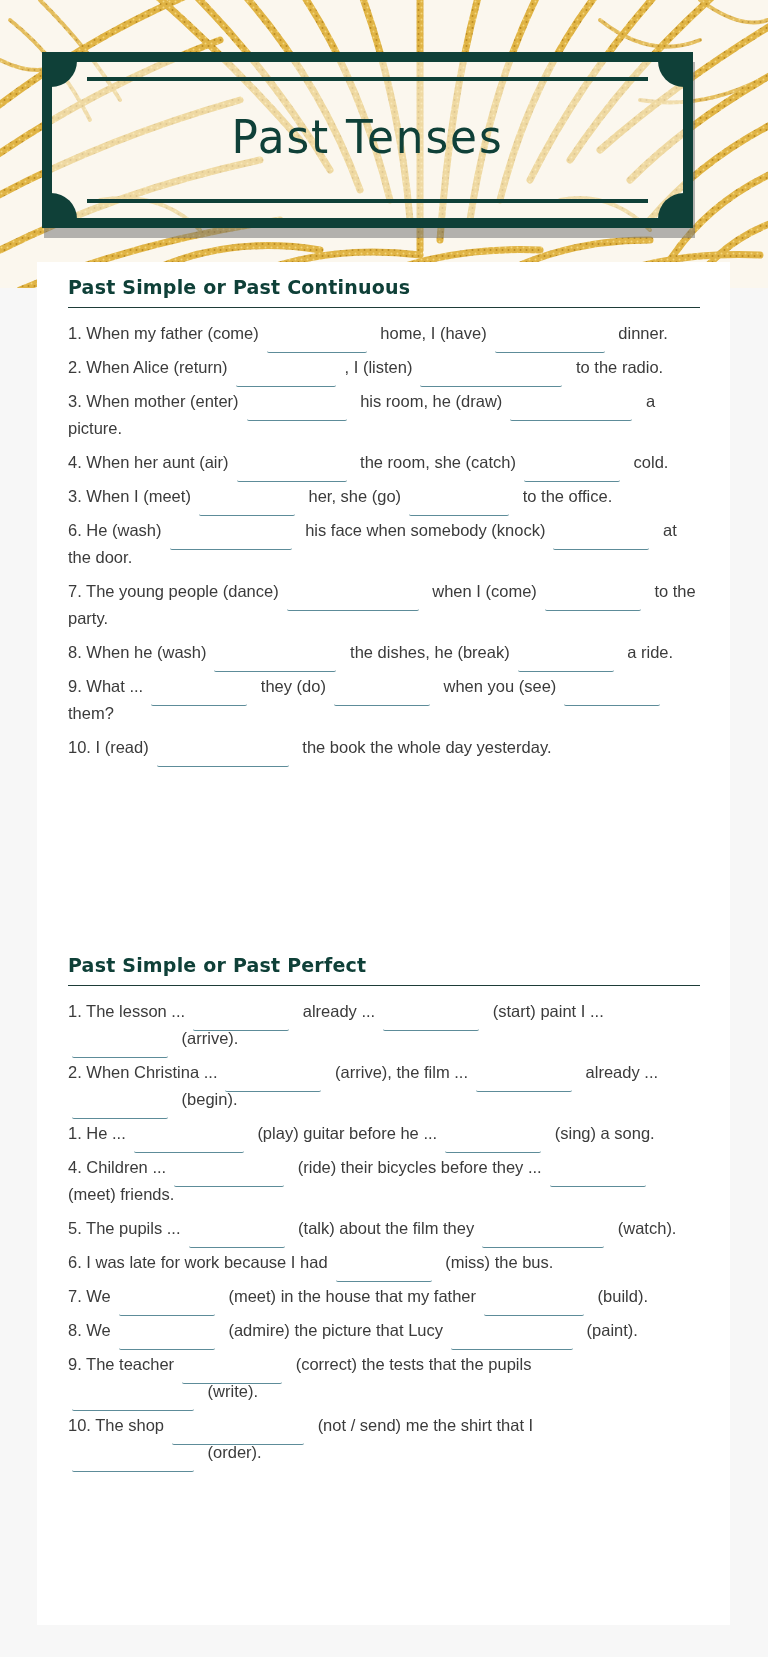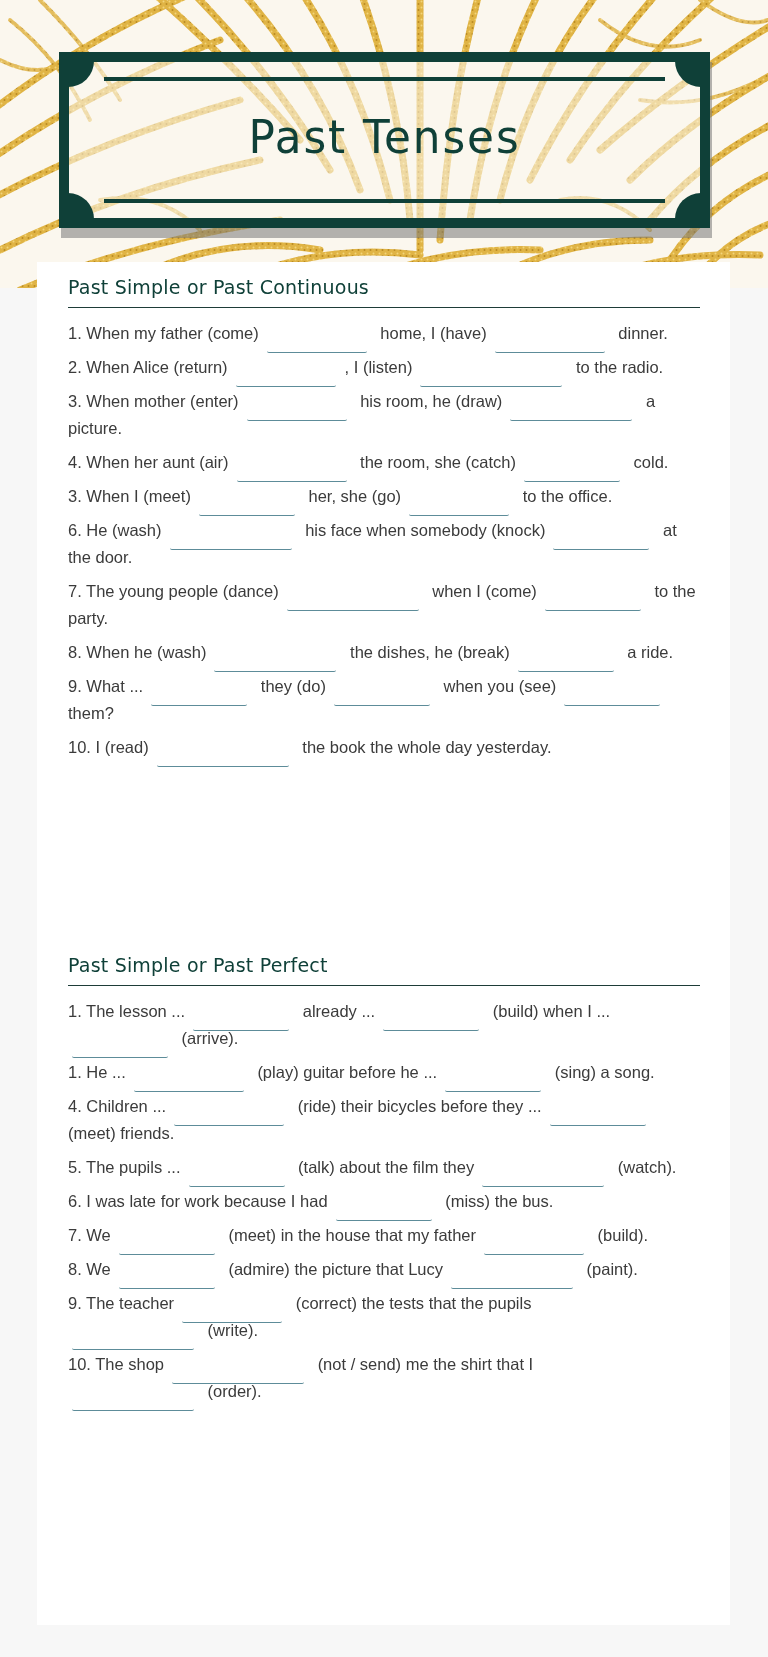--- a/index.html
+++ b/index.html
@@ -16,21 +16,21 @@
   .banner {
     position: absolute;
     left: 0; top: 0;
     width: 768px; height: 288px;
     background-color: #fbf7ee;
     overflow: hidden;
   }
   .banner svg.leaves { position: absolute; left: 0; top: 0; }
   .title-box {
     position: absolute;
-    left: 59px; top: 52px;
+    left: 42px; top: 52px;
     width: 651px; height: 176px;
     box-sizing: border-box;
     border: 10px solid #0f4038;
     background: rgba(252, 248, 238, 0.55);
     box-shadow: 2px 10px 0 rgba(120,120,120,0.55);
   }
   .corner {
     position: absolute;
     width: 26px; height: 26px;
     background: #0f4038;
@@ -62,21 +62,21 @@
   
   .card {
     position: absolute;
     left: 37px; top: 262px;
     width: 693px; height: 1363px;
     background: #ffffff;
   }
   .section { position: absolute; left: 31px; width: 632px; }
   .section-heading {
     font-family: "DejaVu Sans", sans-serif;
-    font-weight: normal;
+    font-weight: bold;
     font-size: 19px;
     color: #0f4038;
     letter-spacing: 0.2px;
     padding: 0 0 9px 0;
     border-bottom: 1.5px solid #1e3c38;
     margin: 0 0 12px 0;
     transform-origin: left;
   }
   .q {
     font-size: 16.5px;
@@ -231,24 +231,30 @@
       <span>the book the whole day yesterday.</span>
     </div>
   </div>
 
   <div class="section" style="top:692px;">
     <div class="section-heading">Past Simple or Past Perfect</div>
 
     <div class="q">
       <span>1. The lesson ...</span><span class="blank b90"></span>
       <span>already ...</span><span class="blank b90"></span>
-      <span>(build) when I ...</span><br><span class="blank b90" style="margin-left:4px;"></span>
+      <span>(start) paint I ...</span><br><span class="blank b90" style="margin-left:4px;"></span>
       <span>(arrive).</span>
     </div>
 
+    <div class="q">
+      <span>2. When Christina ...</span><span class="blank b90"></span>
+      <span>(arrive), the film ...</span><span class="blank b90"></span>
+      <span>already ...</span><br><span class="blank b90" style="margin-left:4px;"></span>
+      <span>(begin).</span>
+    </div>
 
     <div class="q">
       <span>1. He ...</span><span class="blank b110"></span>
       <span>(play) guitar before he ...</span><span class="blank b90"></span>
       <span>(sing) a song.</span>
     </div>
 
     <div class="q">
       <span>4. Children ...</span><span class="blank b110"></span>
       <span>(ride) their bicycles before they ...</span><span class="blank b90"></span>

